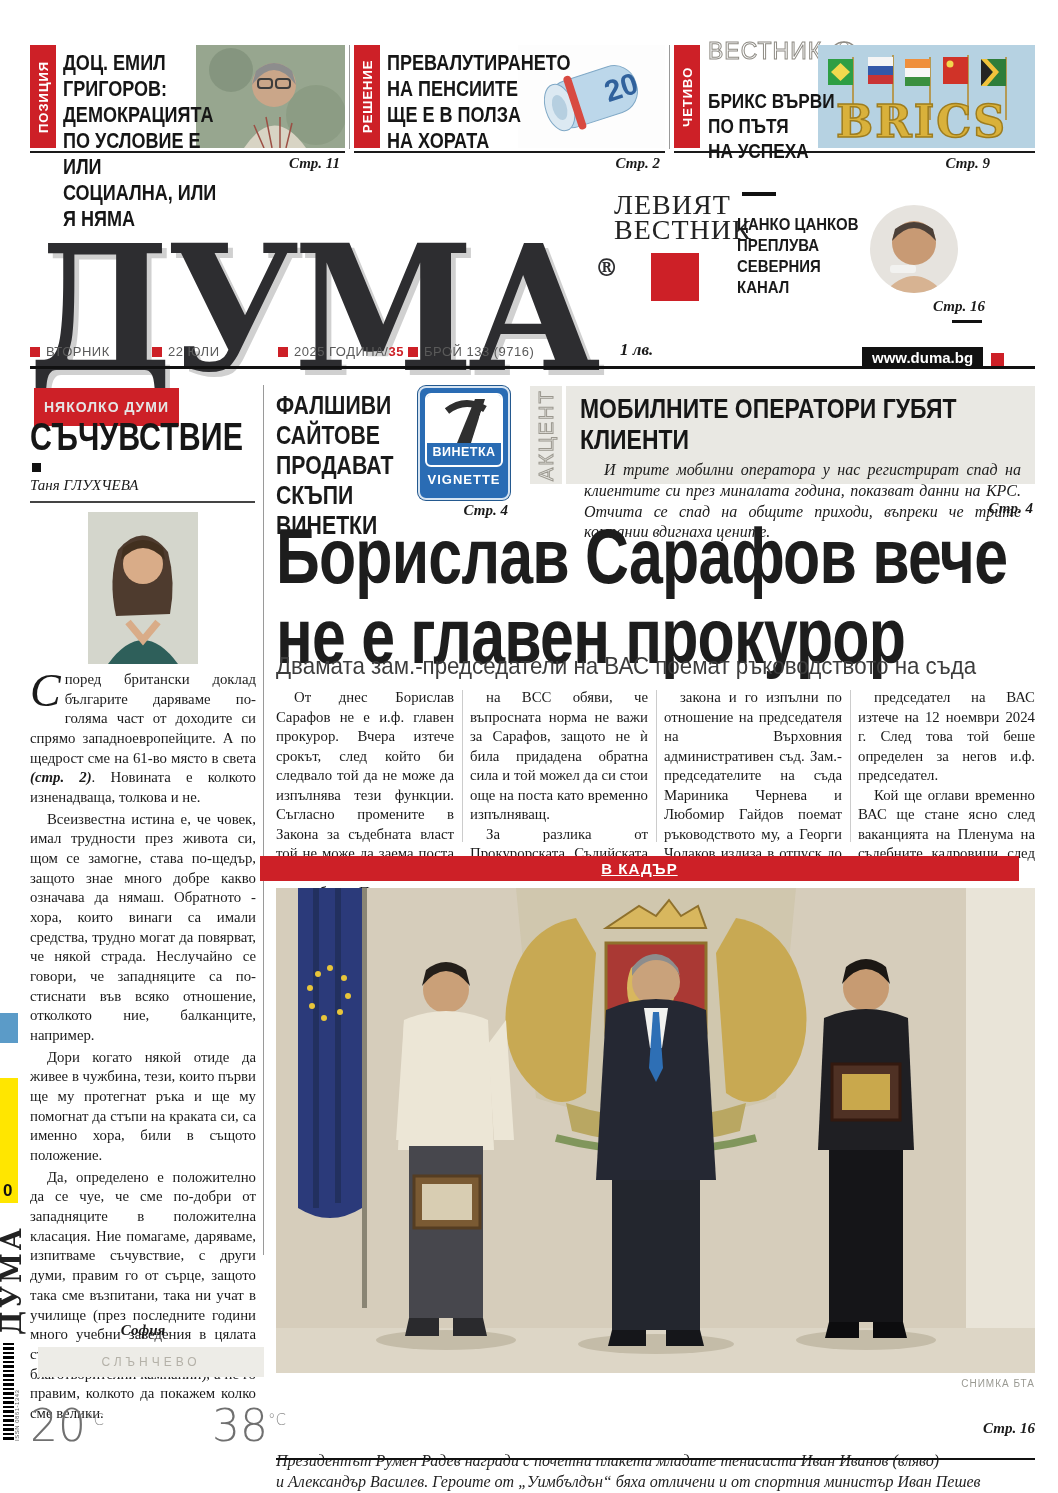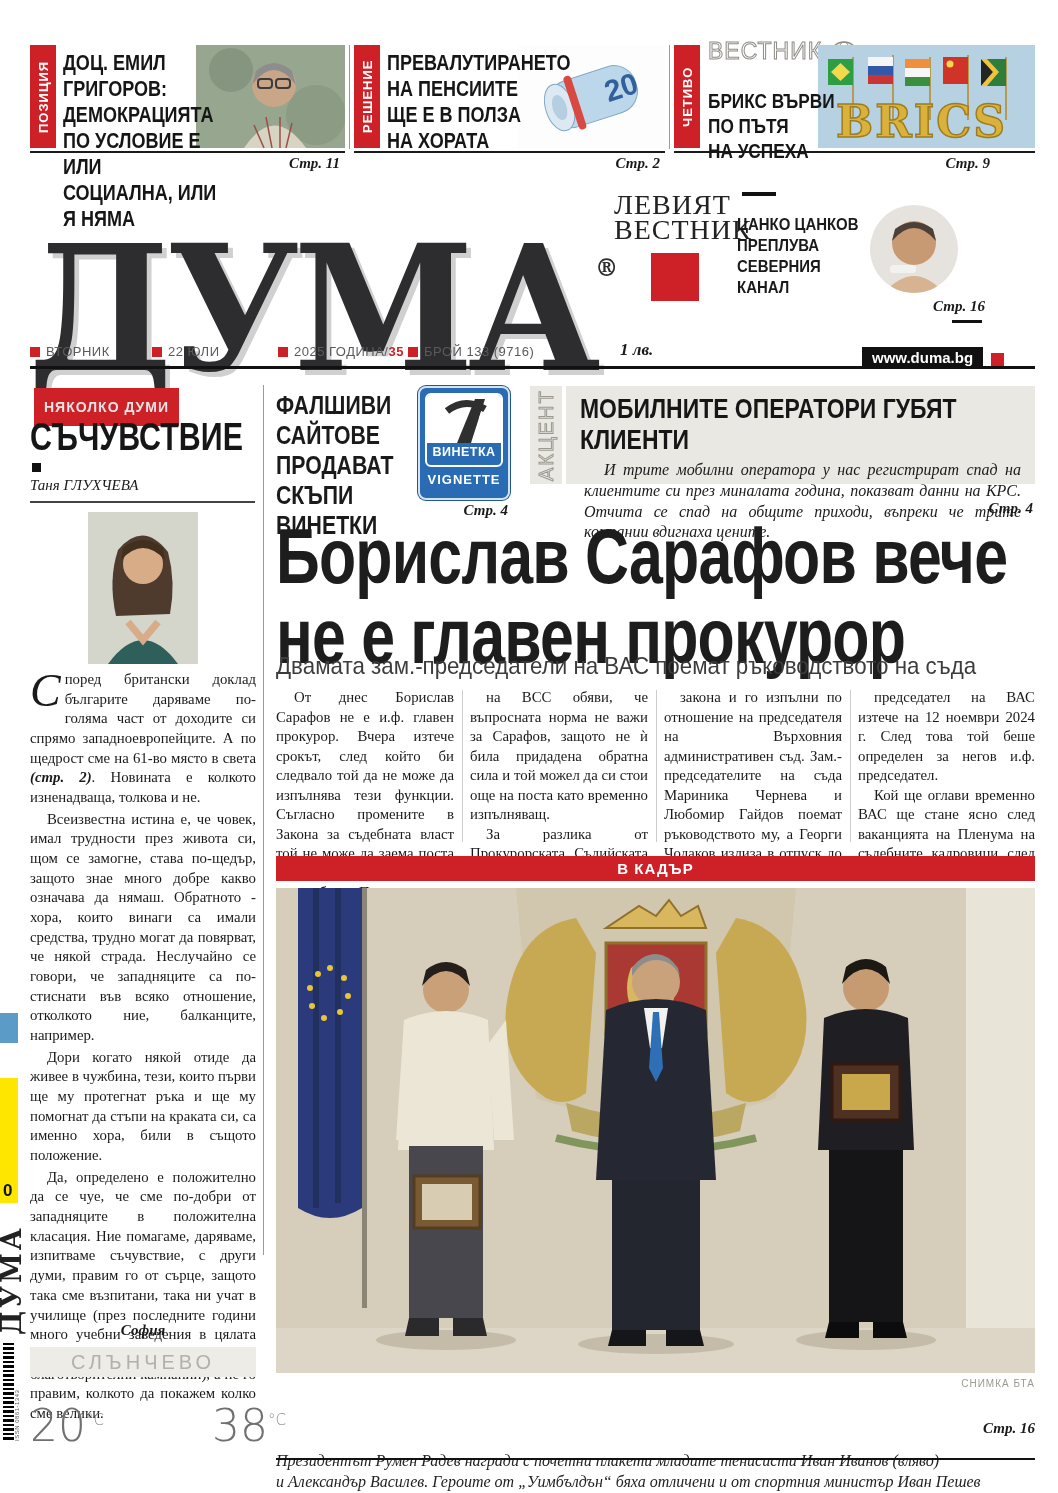--- a/index.html
+++ b/index.html
@@ -45,21 +45,21 @@
   .col-head{font-family:"Liberation Sans",sans-serif;font-weight:700;font-size:38px;
         transform:scaleX(.8);transform-origin:0 0;color:#161616;}
   .byline{font-style:italic;font-size:15px;}
   .lrule{border-top:2px solid #444;}
   .body-text p{margin:0 0 2px 0;text-align:justify;font-size:14.8px;line-height:1.33;
         text-indent:17px;}
   .body-text p.lead{text-indent:0;}
   .dropcap{float:left;font-size:46px;line-height:38px;padding:2px 4px 0 0;font-style:italic;}
   .city{font-style:italic;font-weight:700;font-size:15px;text-align:center;}
   .weatherbox{background:#edece7;color:#b4b1a8;font-family:"Liberation Sans",sans-serif;
-        font-size:20px;letter-spacing:4px;display:flex;align-items:center;justify-content:center;}
+        font-size:12px;letter-spacing:4px;display:flex;align-items:center;justify-content:center;margin-left:8px;}
   .temp{font-family:"DejaVu Sans",sans-serif;font-weight:200;font-size:44px;color:#707070;}
   .temp sup{font-size:15px;color:#8a8a8a;}
 
   
   .vdiv{width:1px;background:#9a9a9a;}
   .cond-title{font-family:"Liberation Sans",sans-serif;font-weight:700;font-size:25px;
         line-height:30px;transform:scaleX(.85);transform-origin:0 0;}
   .akcent-tag{background:#e9e8e3;display:flex;align-items:center;justify-content:center;
         font-family:"Liberation Sans",sans-serif;font-size:20px;letter-spacing:2px;
         color:transparent;-webkit-text-stroke:1px #9b988f;
@@ -336,21 +336,21 @@
   <div class="abs art-col" style="left:664px;top:688px;width:178px;">
     <p>закона и го изпълни по отношение на председателя на Върховния административен съд. Зам.-председателите на съда Мариника Чернева и Любомир Гайдов поемат ръководството му, а Георги Чолаков излиза в отпуск до 30 септември т.г. 7-годишният му мандат като</p>
   </div>
   <div class="abs vdiv" style="left:850px;top:690px;height:152px;background:#ccc;"></div>
   <div class="abs art-col" style="left:858px;top:688px;width:177px;">
     <p>председател на ВАС изтече на 12 ноември 2024 г. След това той беше определен за негов и.ф. председател.</p>
     <p>Кой ще оглави временно ВАС ще стане ясно след ваканцията на Пленума на съдебните кадровици след 1 септември.</p>
     <div class="pgref" style="margin-top:2px;">Стр. 3</div>
   </div>
 
-  <div class="abs banner" style="left:276px;top:856px;width:759px;height:25px;">В КАДЪР</div>
+  <div class="abs banner" style="left:260px;top:856px;width:759px;height:25px;text-decoration:underline;">В КАДЪР</div>
 
   <div class="abs" style="left:276px;top:888px;width:759px;height:485px;overflow:hidden;">
     <svg width="759" height="485" viewBox="0 0 759 485">
       <rect width="759" height="485" fill="#d6cdbb"></rect>
       <rect x="690" y="0" width="69" height="485" fill="#e9e4d8"></rect>
       <rect x="0" y="440" width="759" height="45" fill="#ddd6c6"></rect>
 
       <g opacity=".95">
         <path d="M240 0 q140 -10 280 0 l-20 210 q-120 40 -240 0 z" fill="#cabfa0" opacity=".5"></path>
         <path d="M300 30 q-60 10 -70 90 q-5 60 40 90 q20 10 40 -5 l10 -140 z" fill="#c8a84e"></path>

